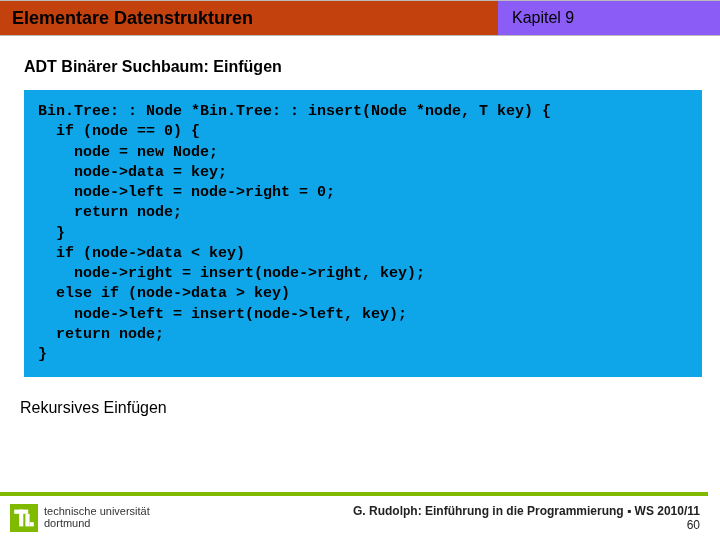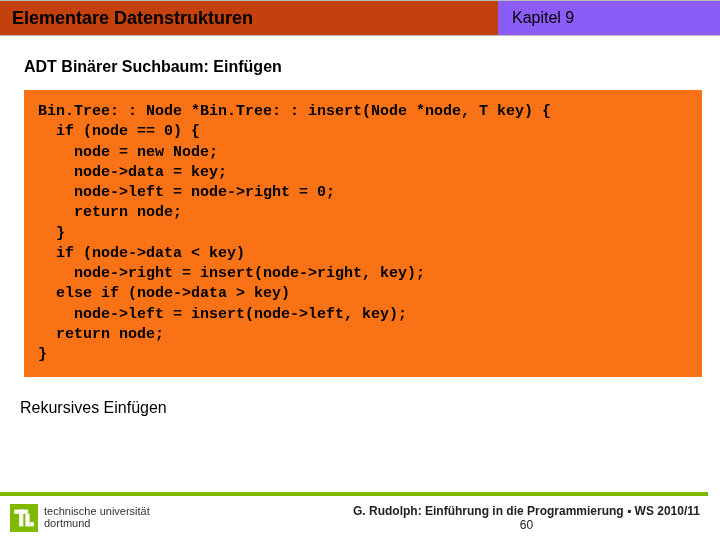--- a/index.html
+++ b/index.html
@@ -2,32 +2,32 @@
 <html><head>
 <meta charset="utf-8">
 <style>
   * { box-sizing: border-box; margin: 0; padding: 0; }
   html, body { width: 720px; height: 540px; font-family: Arial, Helvetica, sans-serif; background: #fff; color: #000; }
   .slide { position: relative; width: 720px; height: 540px; }
   .header-bar { display: flex; height: 36px; border-top: 1px solid #bbb; border-bottom: 1px solid #bbb; }
   .header-left { flex: 0 0 498px; background: #c2410c; display: flex; align-items: center; padding-left: 12px; font-weight: bold; font-size: 18px; }
   .header-right { flex: 1; background: #8b5cf6; display: flex; align-items: center; padding-left: 14px; font-weight: normal; font-size: 16px; color: #000; }
   .subtitle { font-weight: bold; font-size: 16px; margin: 22px 0 14px 24px; }
-  .code-box { margin: 0 18px 0 24px; background: #f97316; padding: 12px 10px 12px 14px; font-family: "Courier New", Courier, monospace; font-size: 15px; font-weight: bold; line-height: 1.35; white-space: pre; }
+  .code-box { margin: 0 18px 0 24px; background: #0ea5e9; padding: 12px 10px 12px 14px; font-family: "Courier New", Courier, monospace; font-size: 15px; font-weight: bold; line-height: 1.35; white-space: pre; }
   .note { font-weight: normal; font-size: 16px; margin: 22px 0 0 20px; }
   .footer { position: absolute; left: 0; right: 12px; bottom: 0; height: 48px; }
   .footer-stripe { height: 4px; background: #7fb900; }
   .footer-content { display: flex; align-items: center; height: 44px; padding: 0 8px 0 10px; }
   .logo { display: flex; align-items: center; gap: 6px; }
   .logo-mark { width: 28px; height: 28px; position: relative; }
   .logo-mark svg { width: 28px; height: 28px; display: block; }
   .logo-text { font-size: 11px; line-height: 1.05; color: #333; }
   .footer-right { margin-left: auto; text-align: right; font-size: 12px; color: #222; }
   .footer-right .line1 { white-space: nowrap; font-weight: bold; }
-  .footer-right .line2 { white-space: nowrap; text-align: center; }
+  .footer-right .line2 { white-space: nowrap; }
 </style>
 </head>
 <body>
 
 <div class="slide">
   <div class="header-bar">
     <div class="header-left">Elementare Datenstrukturen</div>
     <div class="header-right">Kapitel 9</div>
   </div>
 

